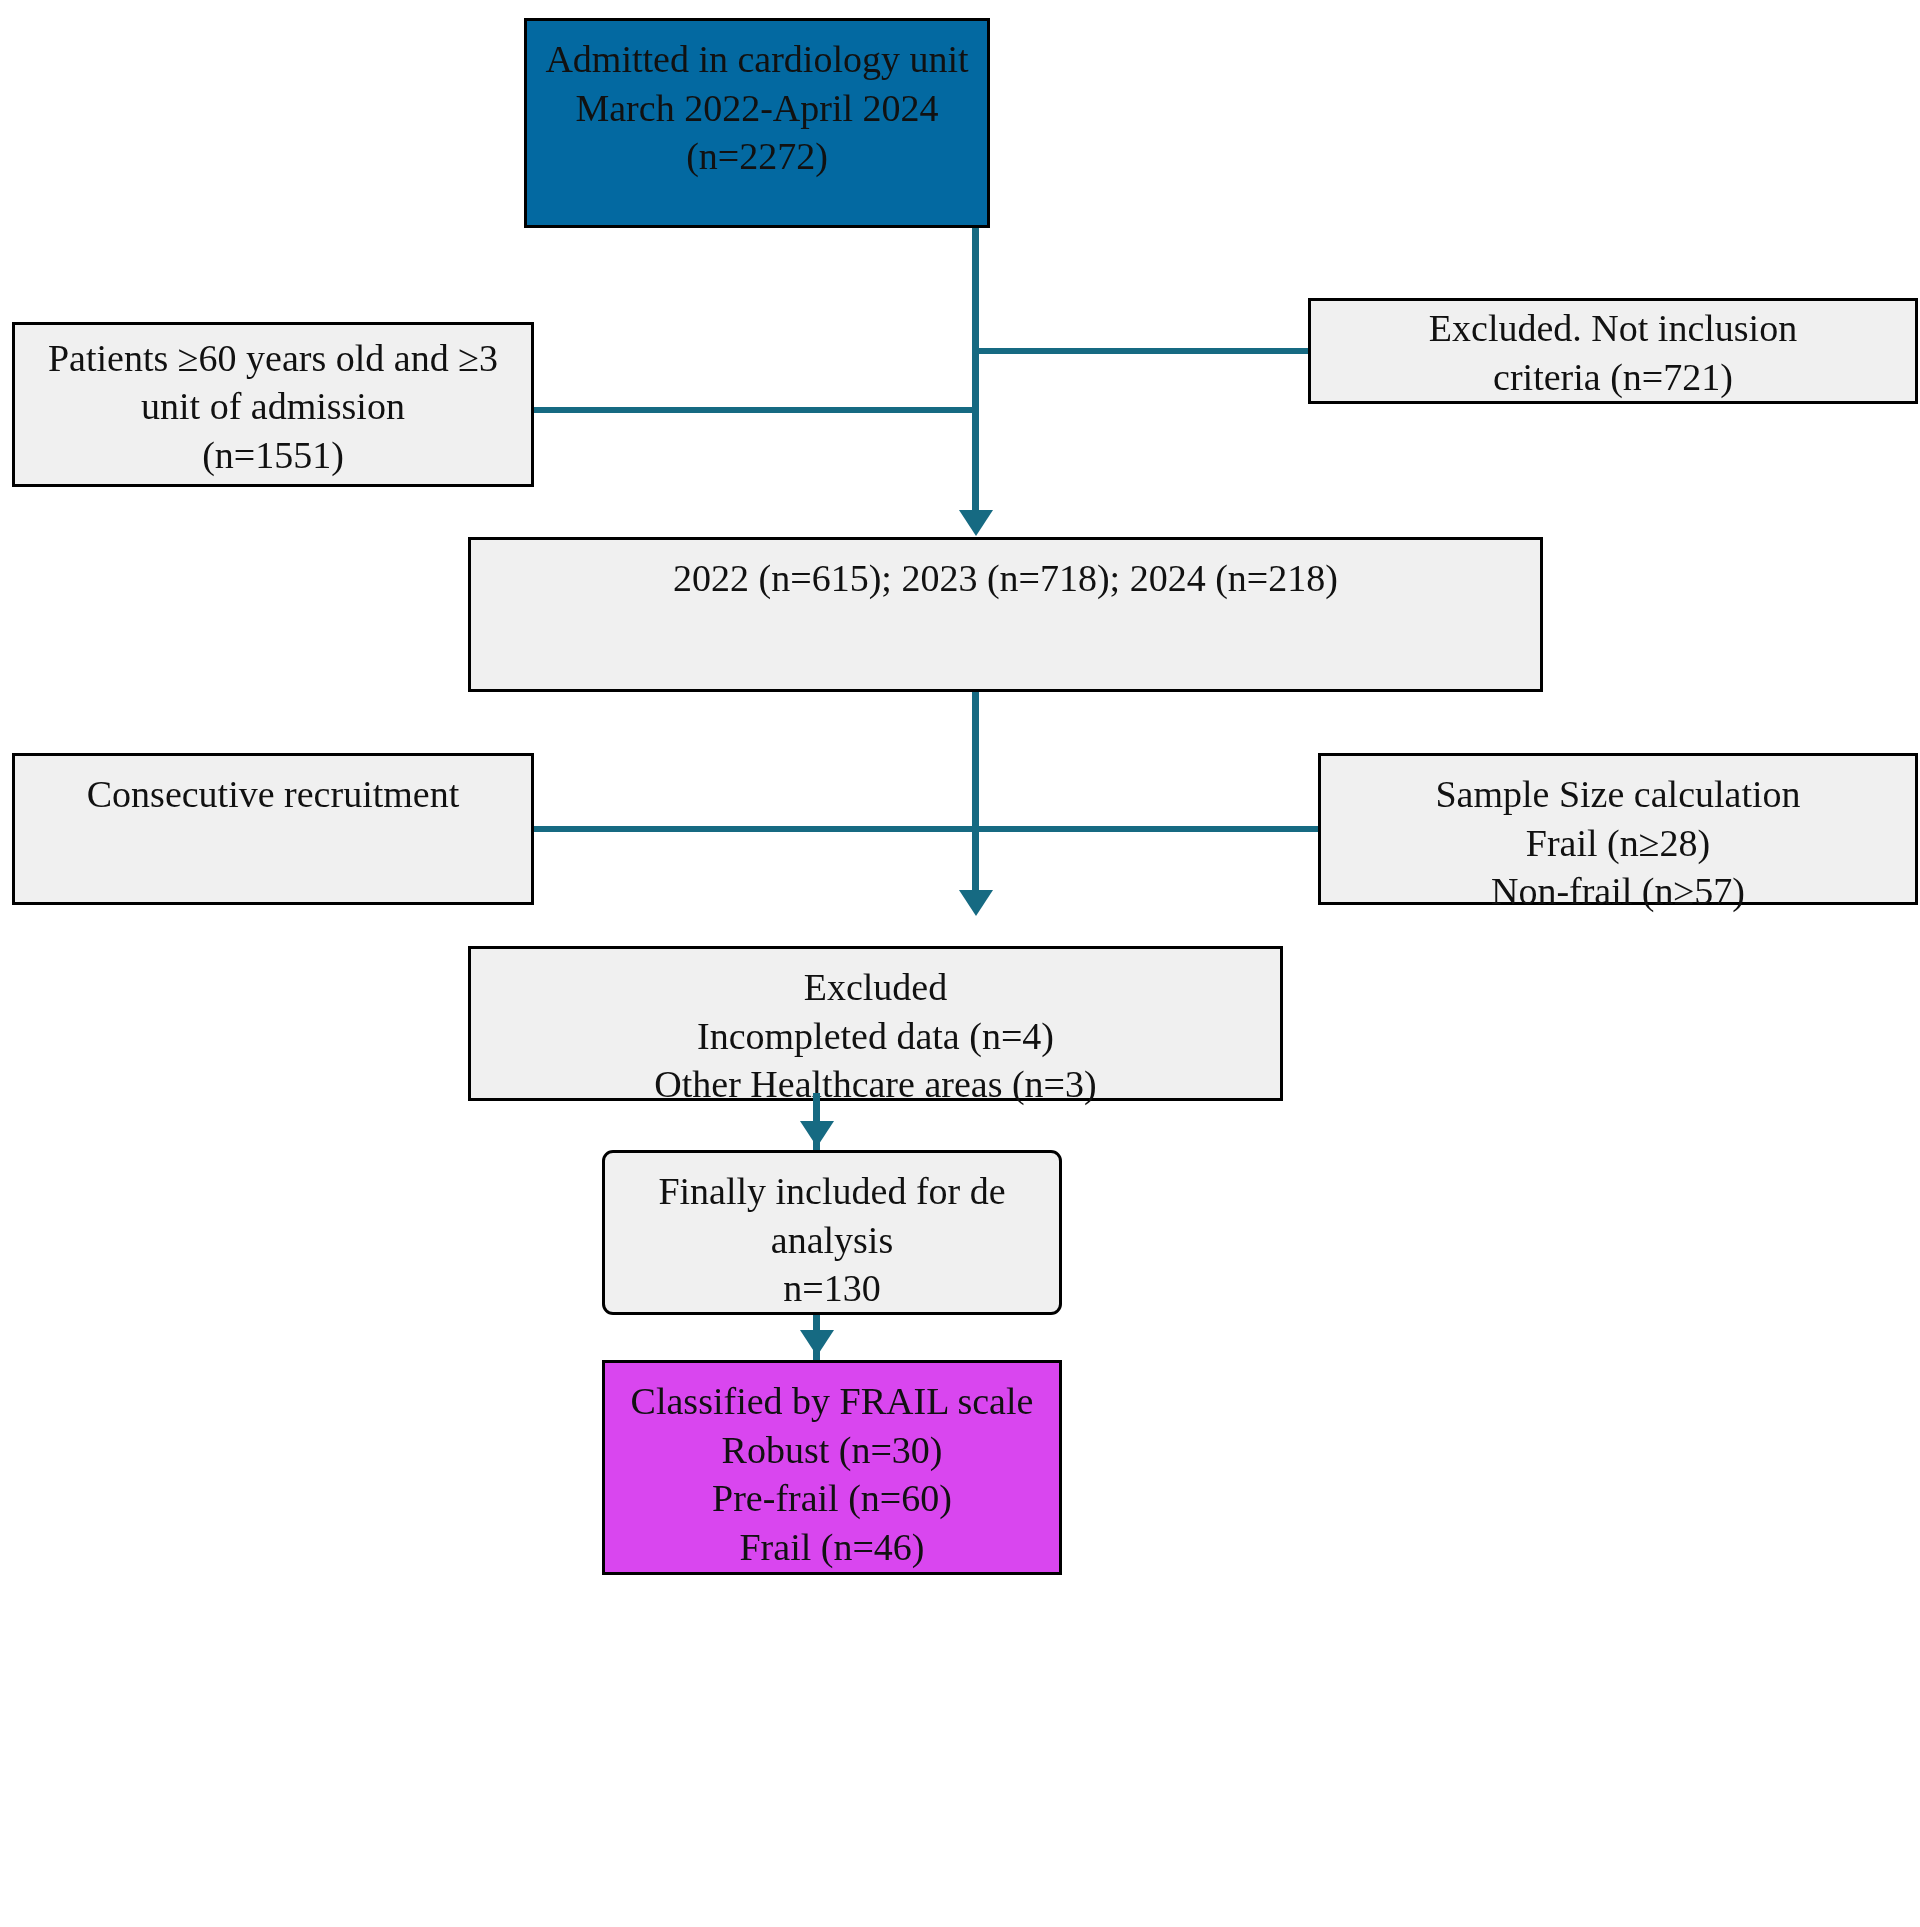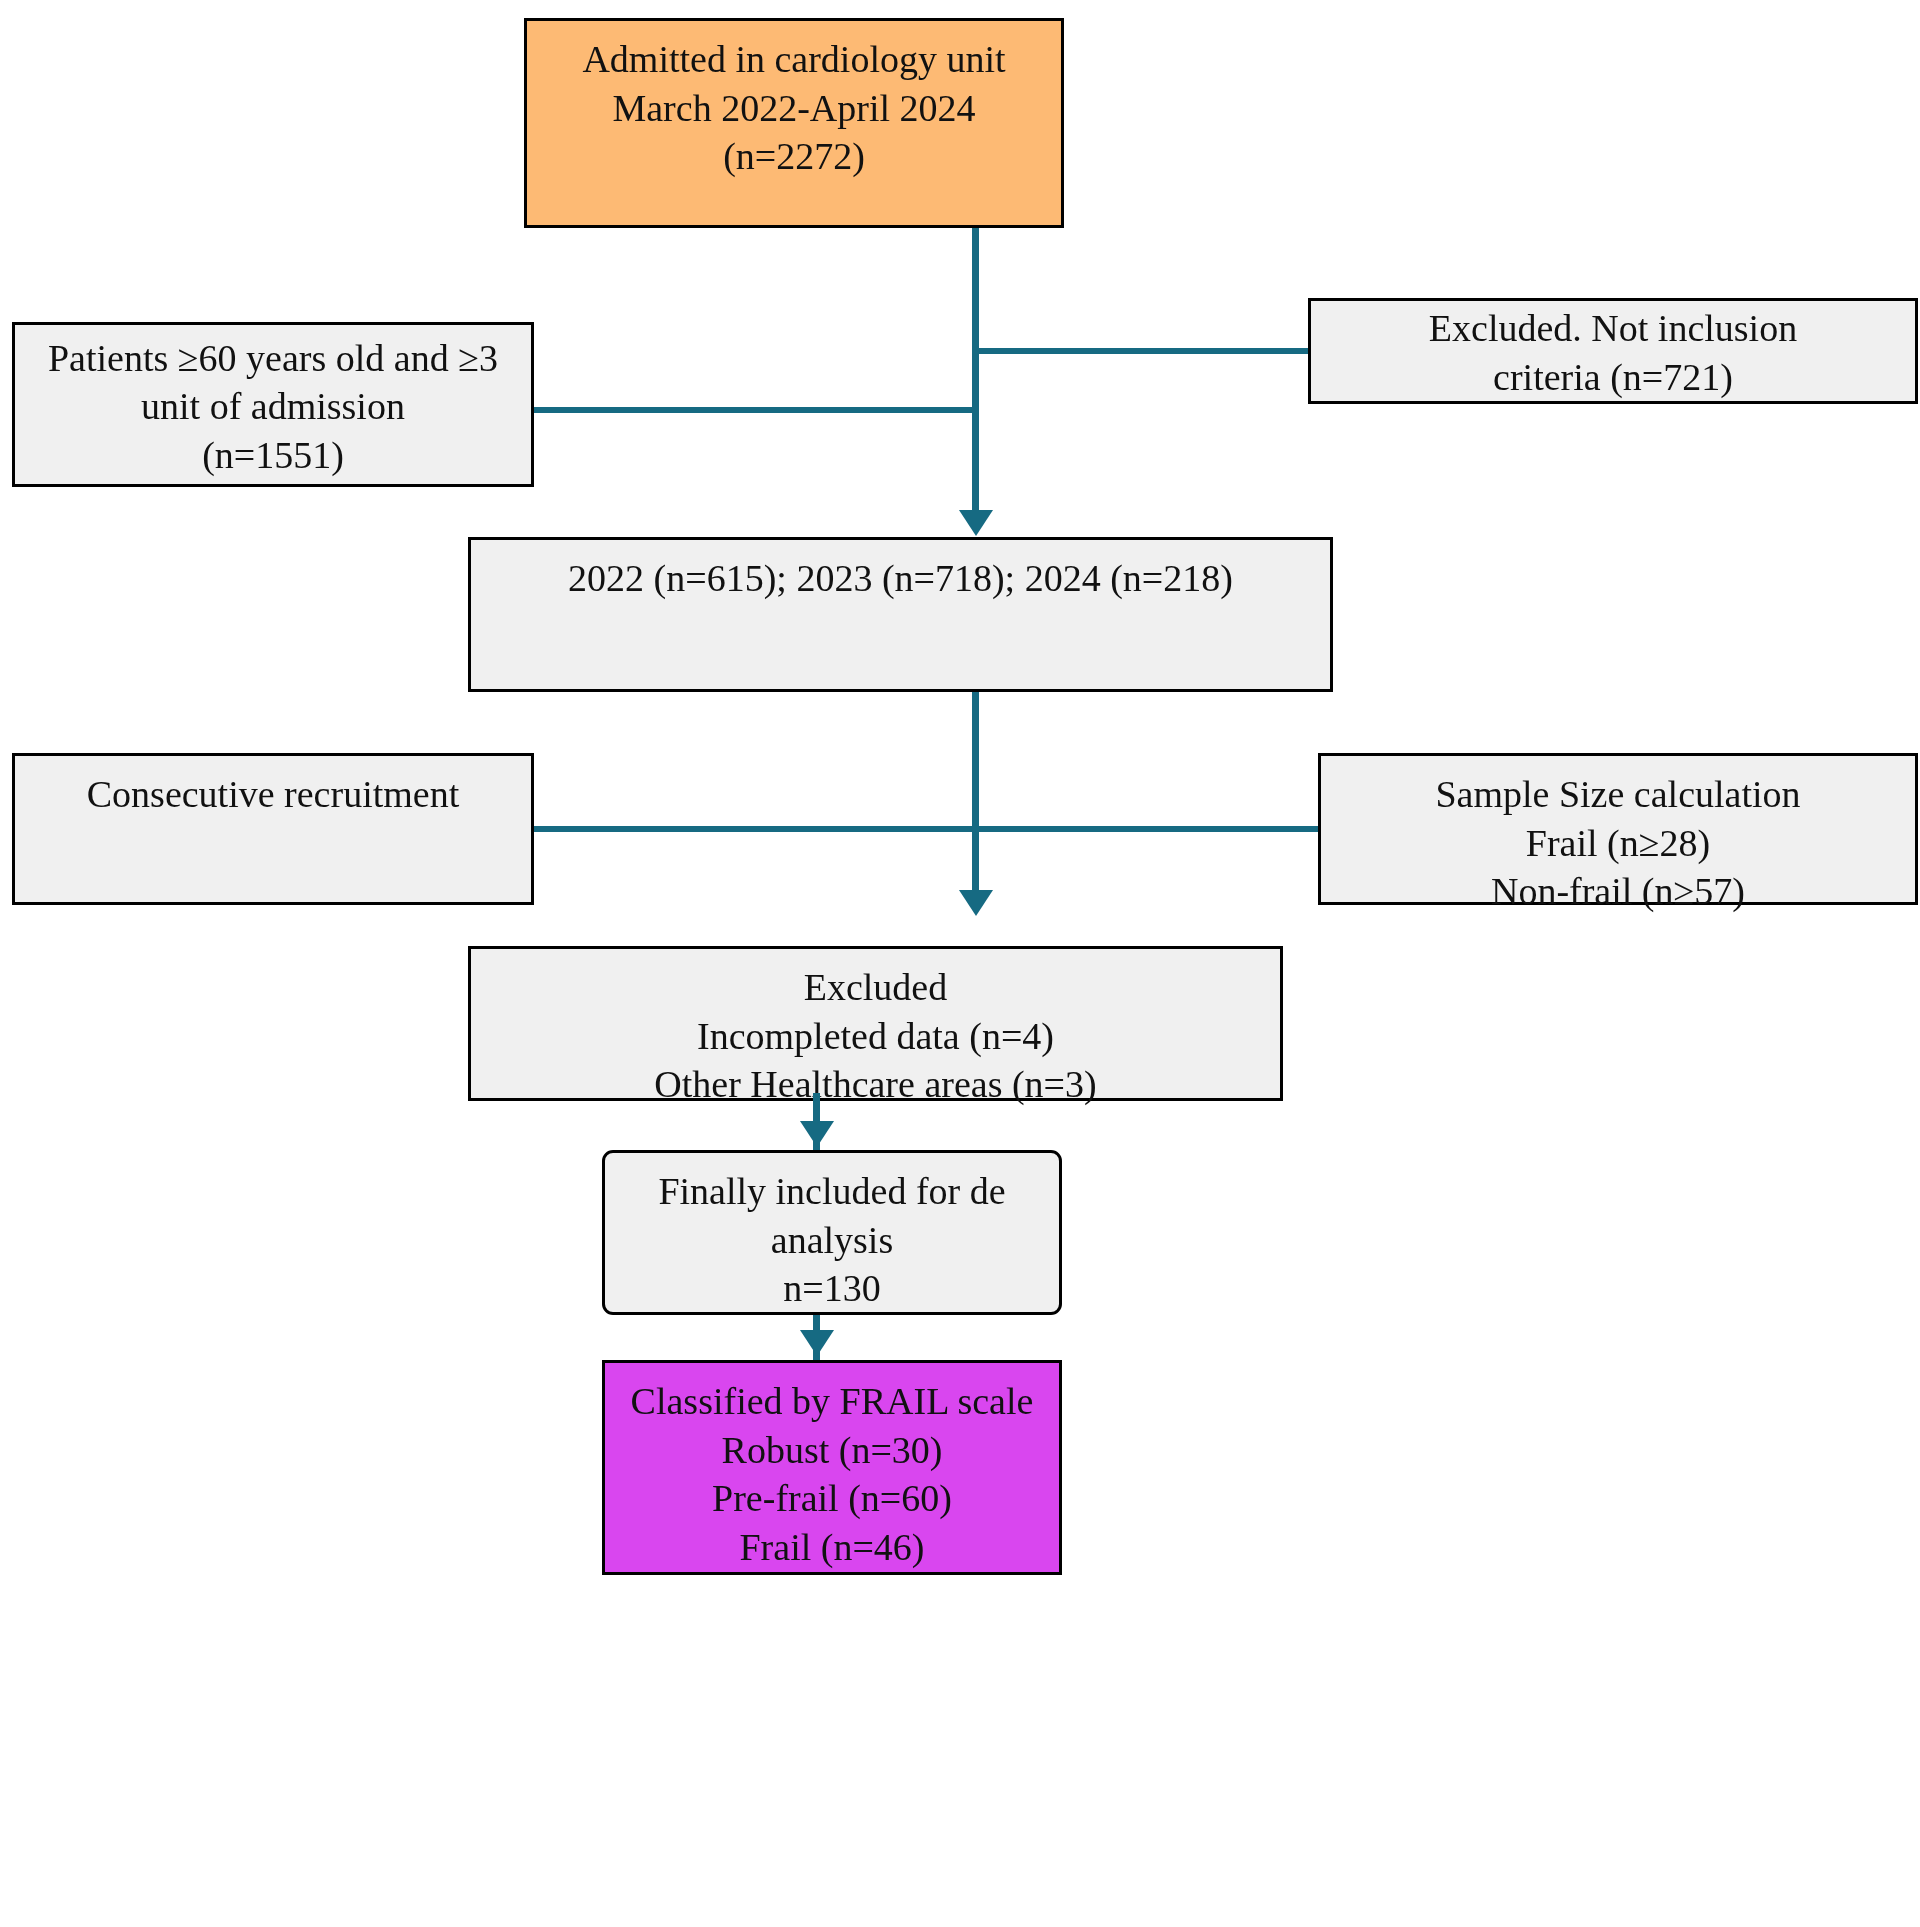--- a/index.html
+++ b/index.html
@@ -49,21 +49,21 @@
     border-left: 17px solid transparent;
     border-right: 17px solid transparent;
     border-top: 26px solid #166a82;
   }
 </style>
 </head>
 <body>
 
 <div id="flow-root">
 
-  <div class="node" style="left: 524px; top: 18px; width: 540px; height: 210px; justify-content: flex-start; background: #fdba74; border-color: rgb(0, 0, 0);">
+  <div class="node" style="left: 524px; top: 18px; width: 466px; height: 210px; justify-content: flex-start; background: #0369a1; border-color: rgb(0, 0, 0);">
     <span class="line">Admitted in cardiology unit</span>
     <span class="line">March 2022-April 2024</span>
     <span class="line">(n=2272)</span>
   </div>
 
   <div class="conn v" style="left: 972px; top: 228px; width: 7px; height: 300px; background: rgb(22, 106, 130);"></div>
   <div class="arrow-down" style="left: 959px; top: 510px; border-top-color: rgb(22, 106, 130);"></div>
 
   <div class="conn h" style="left: 972px; top: 348px; width: 338px; height: 6px; background: rgb(22, 106, 130);"></div>
 
@@ -73,21 +73,21 @@
     <span class="line">Patients ≥60 years old and ≥3</span>
     <span class="line">unit of admission</span>
     <span class="line">(n=1551)</span>
   </div>
 
   <div class="node" style="left: 1308px; top: 298px; width: 610px; height: 106px; justify-content: center; background: rgb(240, 240, 240); border-color: rgb(0, 0, 0); align-items: center;">
     <span class="line">Excluded. Not inclusion</span>
     <span class="line">criteria (n=721)</span>
   </div>
 
-  <div class="node" style="left: 468px; top: 537px; width: 865px; height: 155px; justify-content: flex-start; align-items: center; background: rgb(240, 240, 240); border-color: rgb(0, 0, 0);">
+  <div class="node" style="left: 468px; top: 537px; width: 1075px; height: 155px; justify-content: flex-start; align-items: center; background: rgb(240, 240, 240); border-color: rgb(0, 0, 0);">
     <span class="line">2022 (n=615); 2023 (n=718); 2024 (n=218)</span>
   </div>
 
   <div class="conn v" style="left: 972px; top: 692px; width: 7px; height: 215px; background: rgb(22, 106, 130);"></div>
   <div class="arrow-down" style="left: 959px; top: 890px; border-top-color: rgb(22, 106, 130);"></div>
 
   <div class="conn h" style="left: 533px; top: 826px; width: 787px; height: 6px; background: rgb(22, 106, 130);"></div>
 
   <div class="node" style="left: 12px; top: 753px; width: 522px; height: 152px; justify-content: flex-start; background: rgb(240, 240, 240); border-color: rgb(0, 0, 0);">
     <span class="line">Consecutive recruitment</span>

